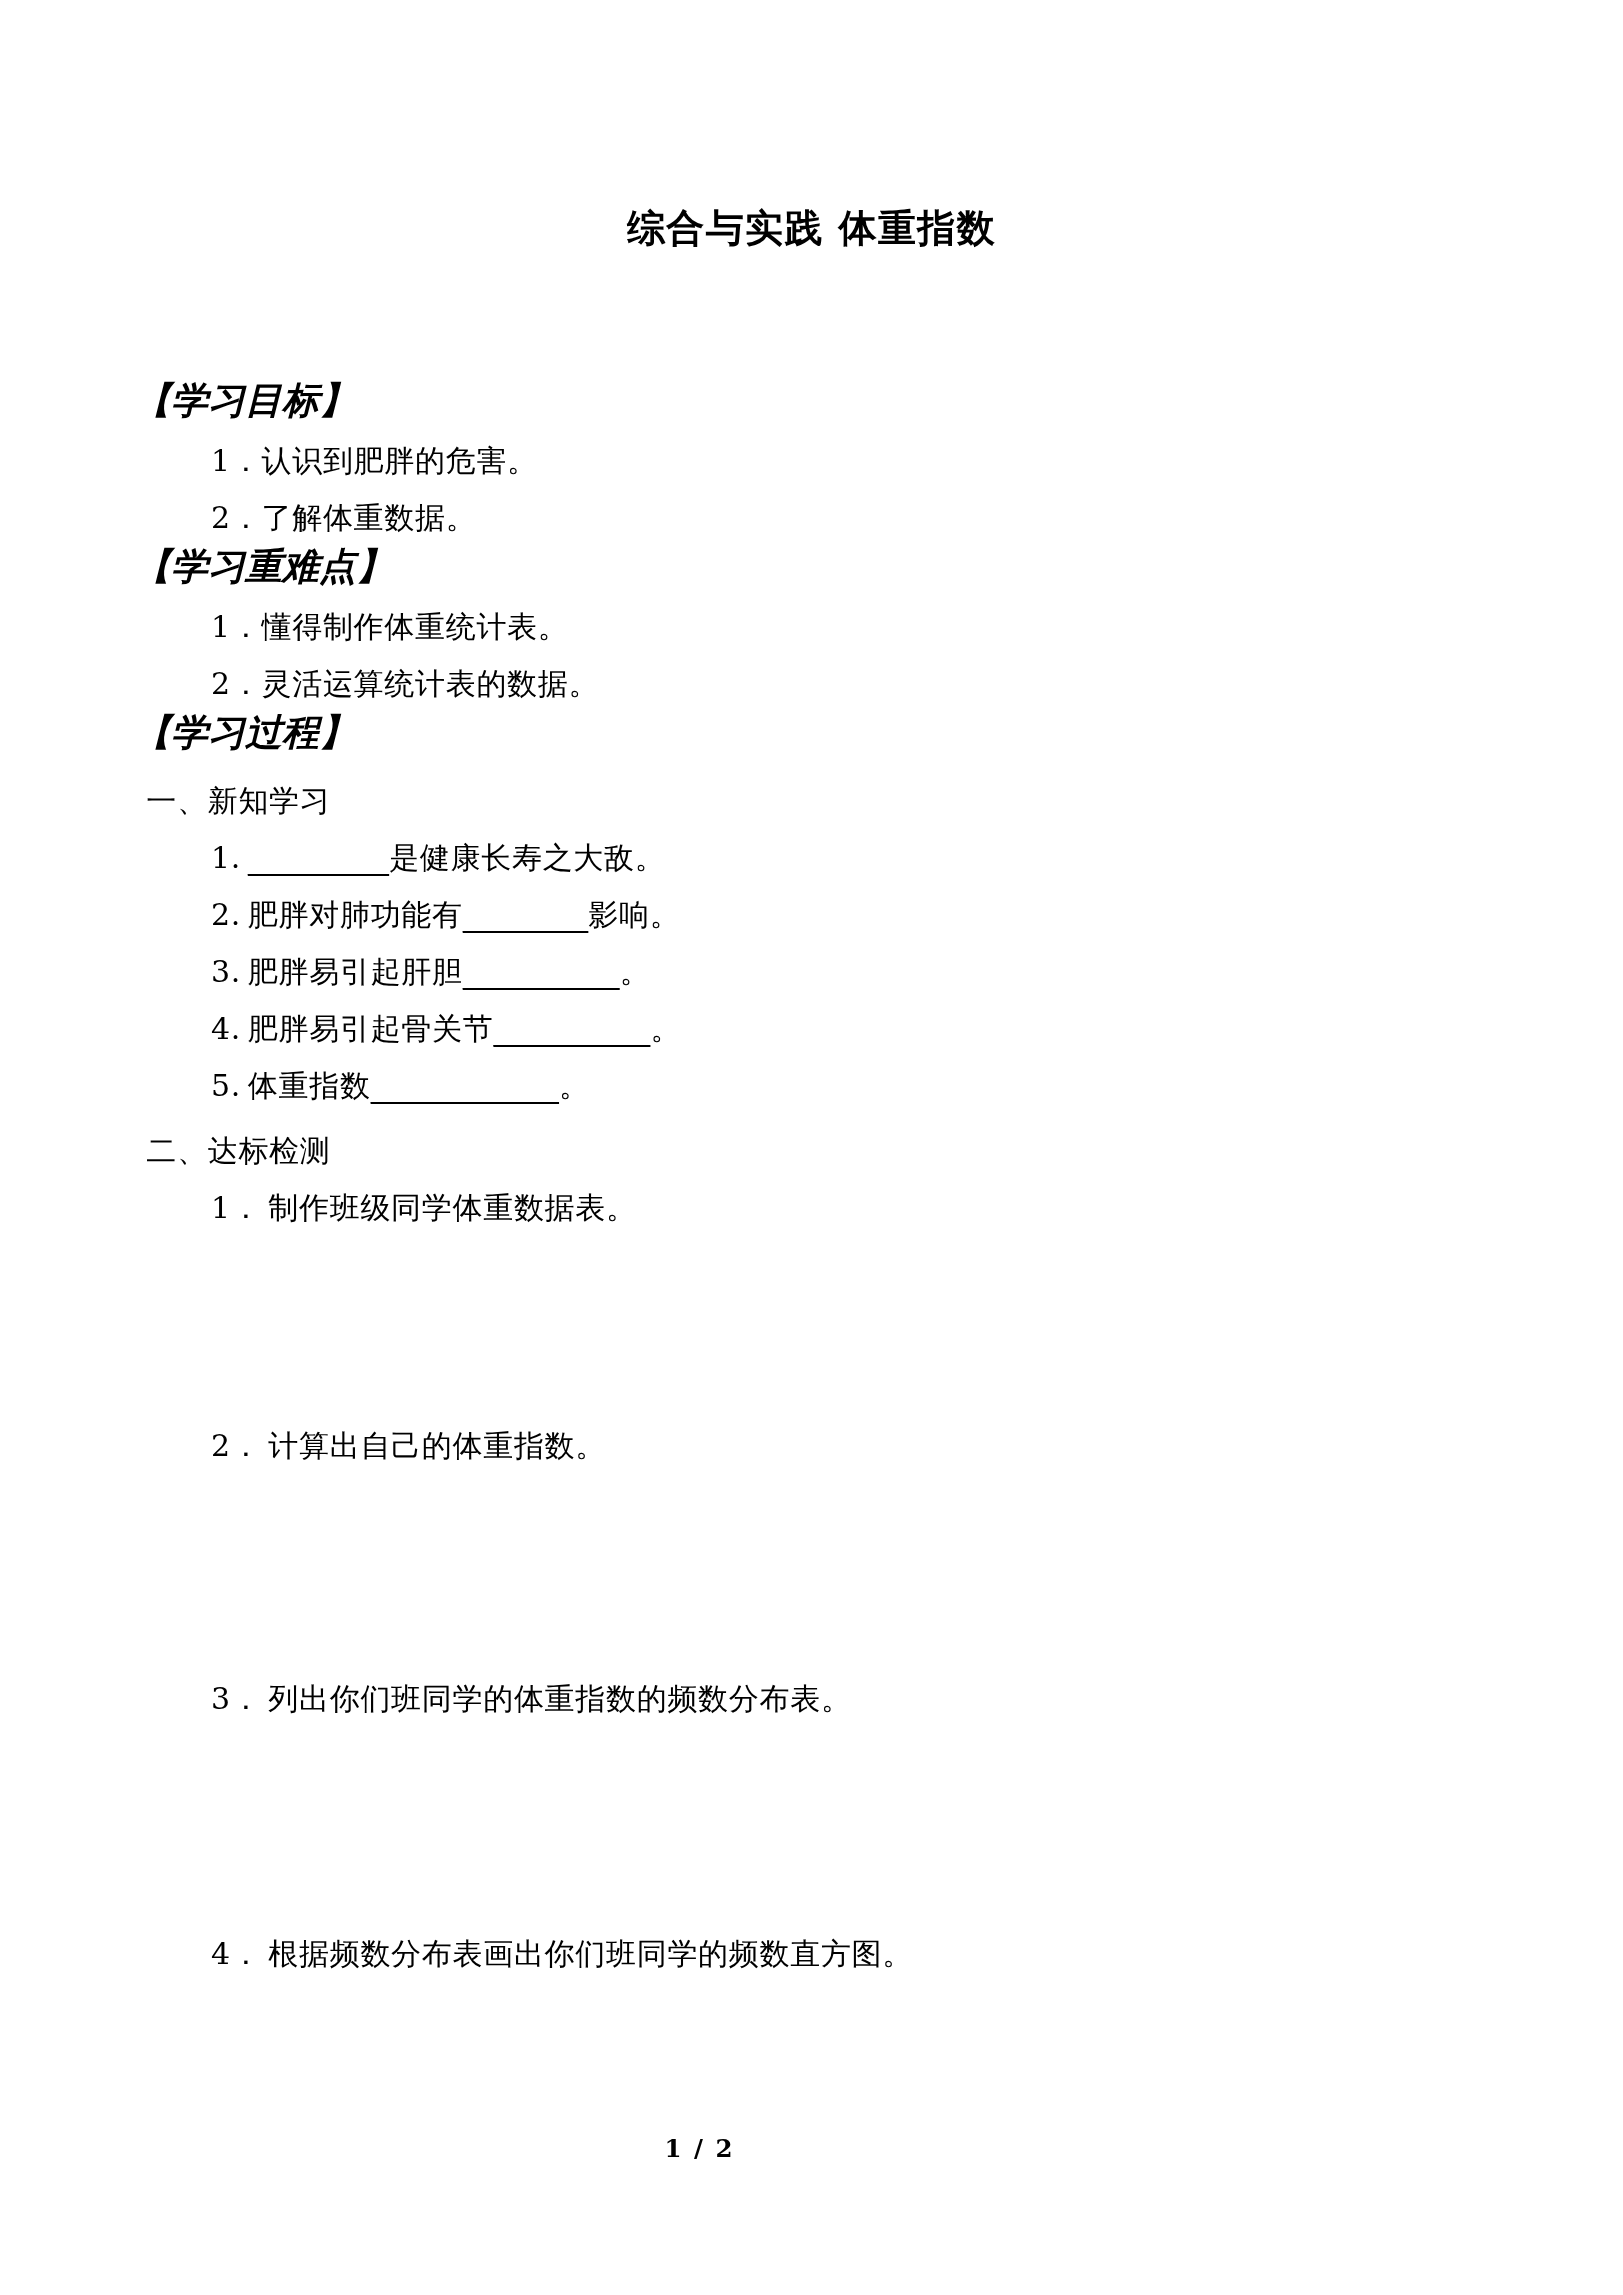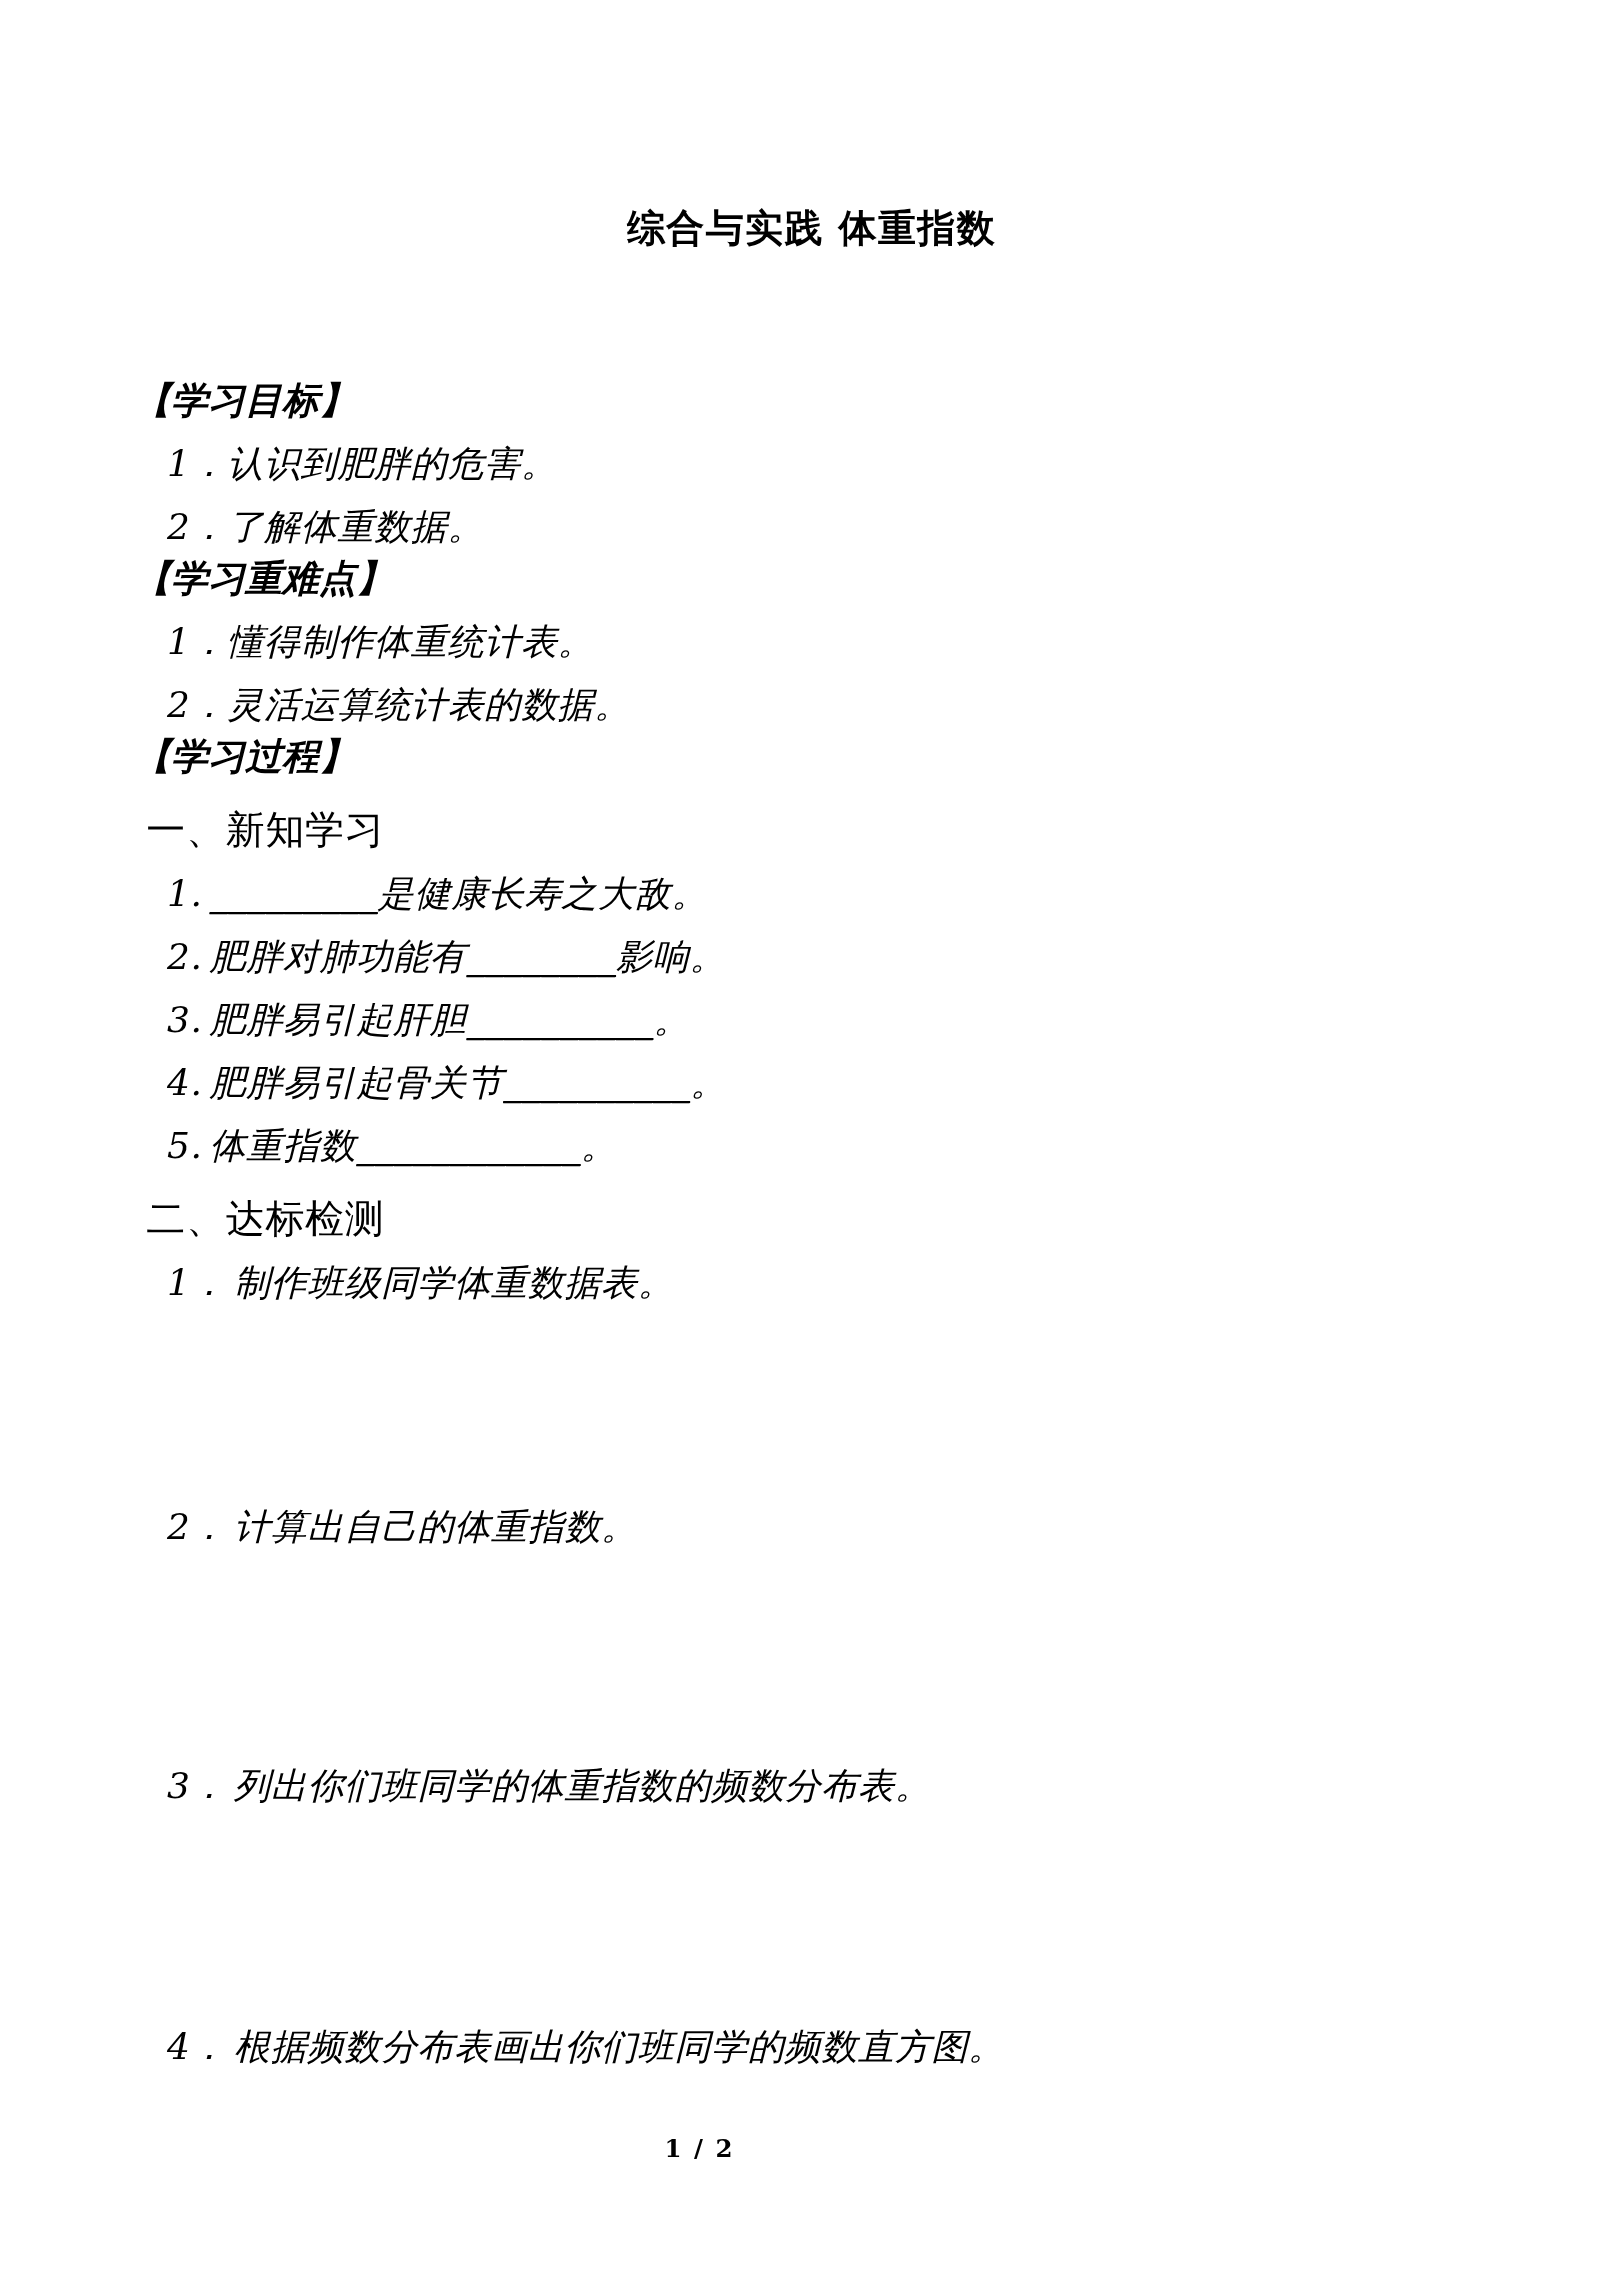--- a/index.html
+++ b/index.html
@@ -47,38 +47,37 @@
     font-weight: bold;
     font-size: 37px;
     line-height: 1.0;
     margin: 0 0 2.7px 0;
     letter-spacing: 0px;
     font-style: italic;
   }
   .section-head.gap-before { margin-top: 15px; }
 
   .sub-head {
-    font-size: 39px;
+    font-size: 30px;
     line-height: 1.0;
     margin: 35px 0 0 12.3px;
     letter-spacing: 0.7px;
   }
 
   .num-list {
     margin: 0;
     padding: 0;
     list-style: none;
   }
   .num-item {
-    font-size: 36px;
+    font-size: 30px;
     line-height: 1.0;
-    margin: 27px 0 0 33px;
+    margin: 27px 0 0 77px;
     letter-spacing: 0.7px;
     white-space: nowrap;
-    font-style: italic;
   }
   .num-item .idx { margin-right: 6.8px; }
 
   .blank-line {
     text-decoration: underline;
     text-decoration-thickness: 2px;
     text-underline-offset: 5.5px;
     white-space: pre;
     text-align: right;
   }

